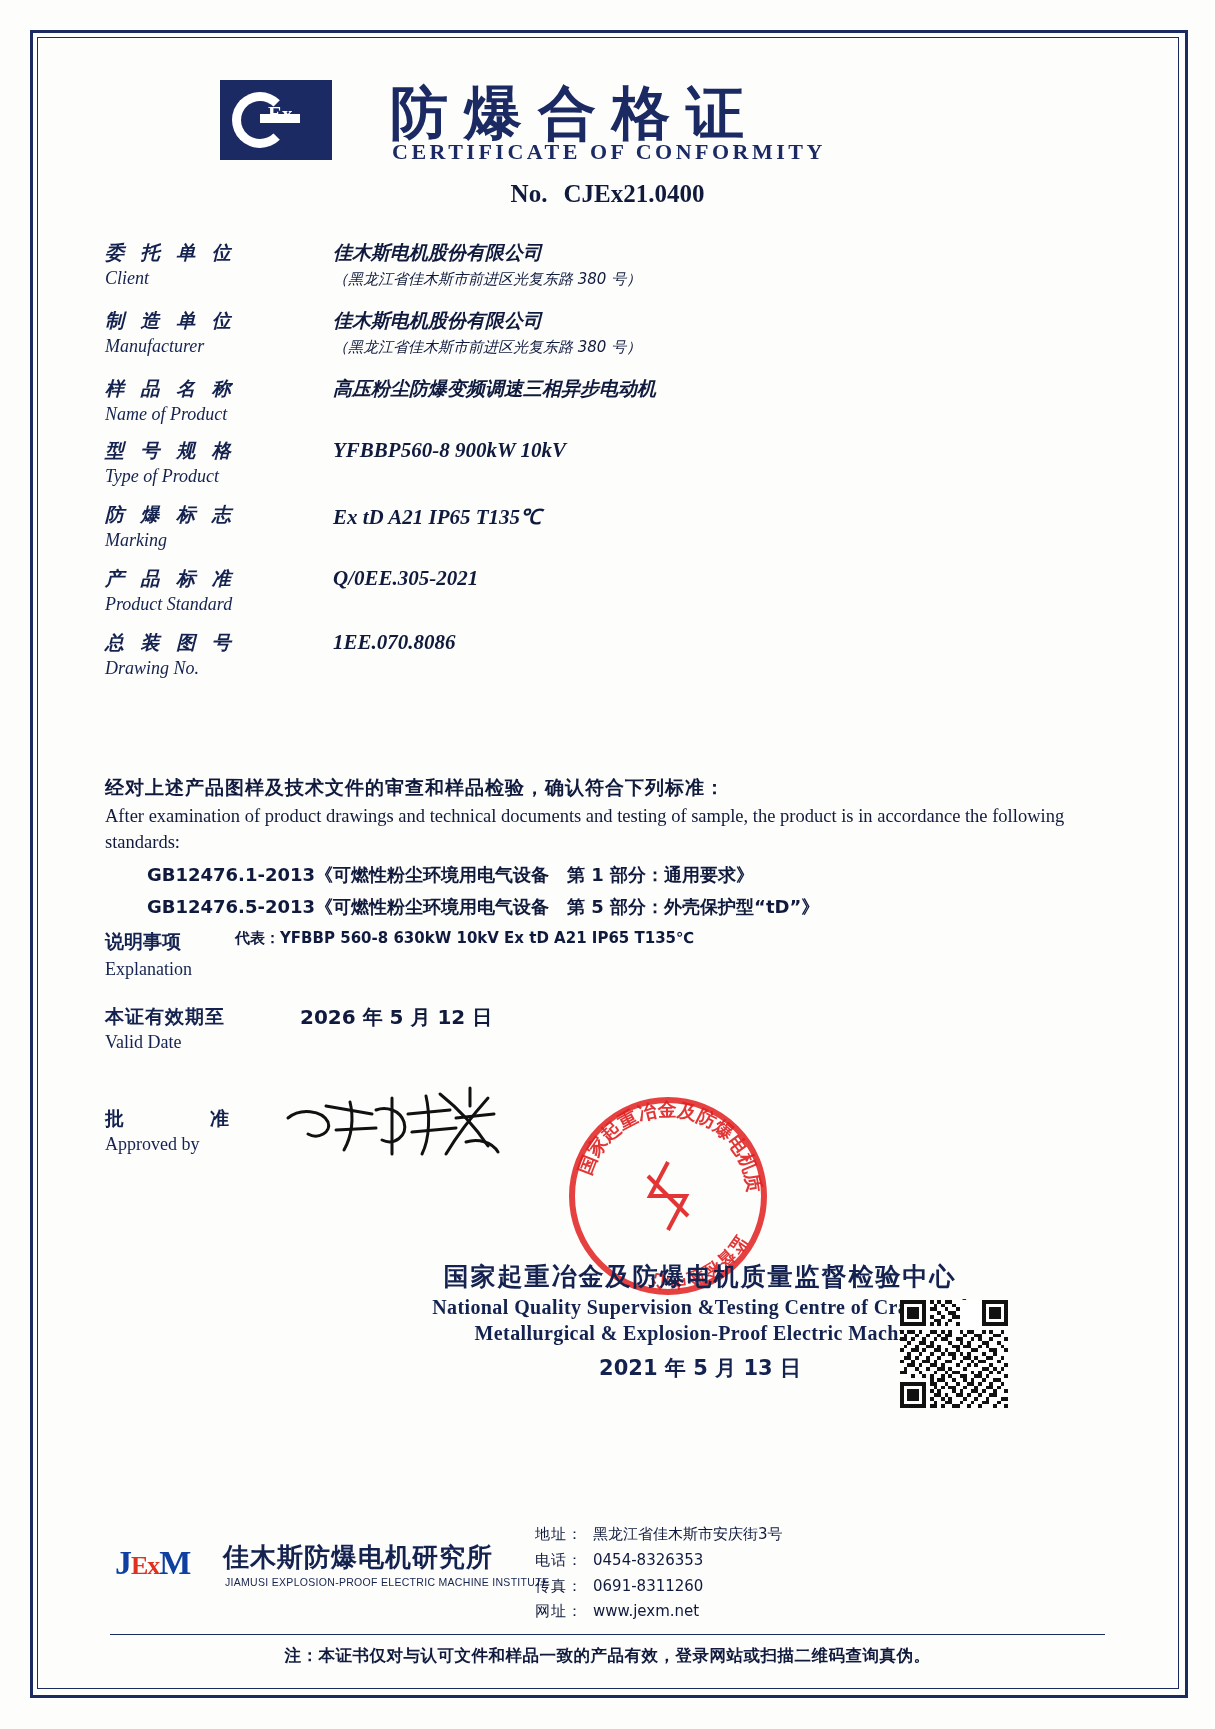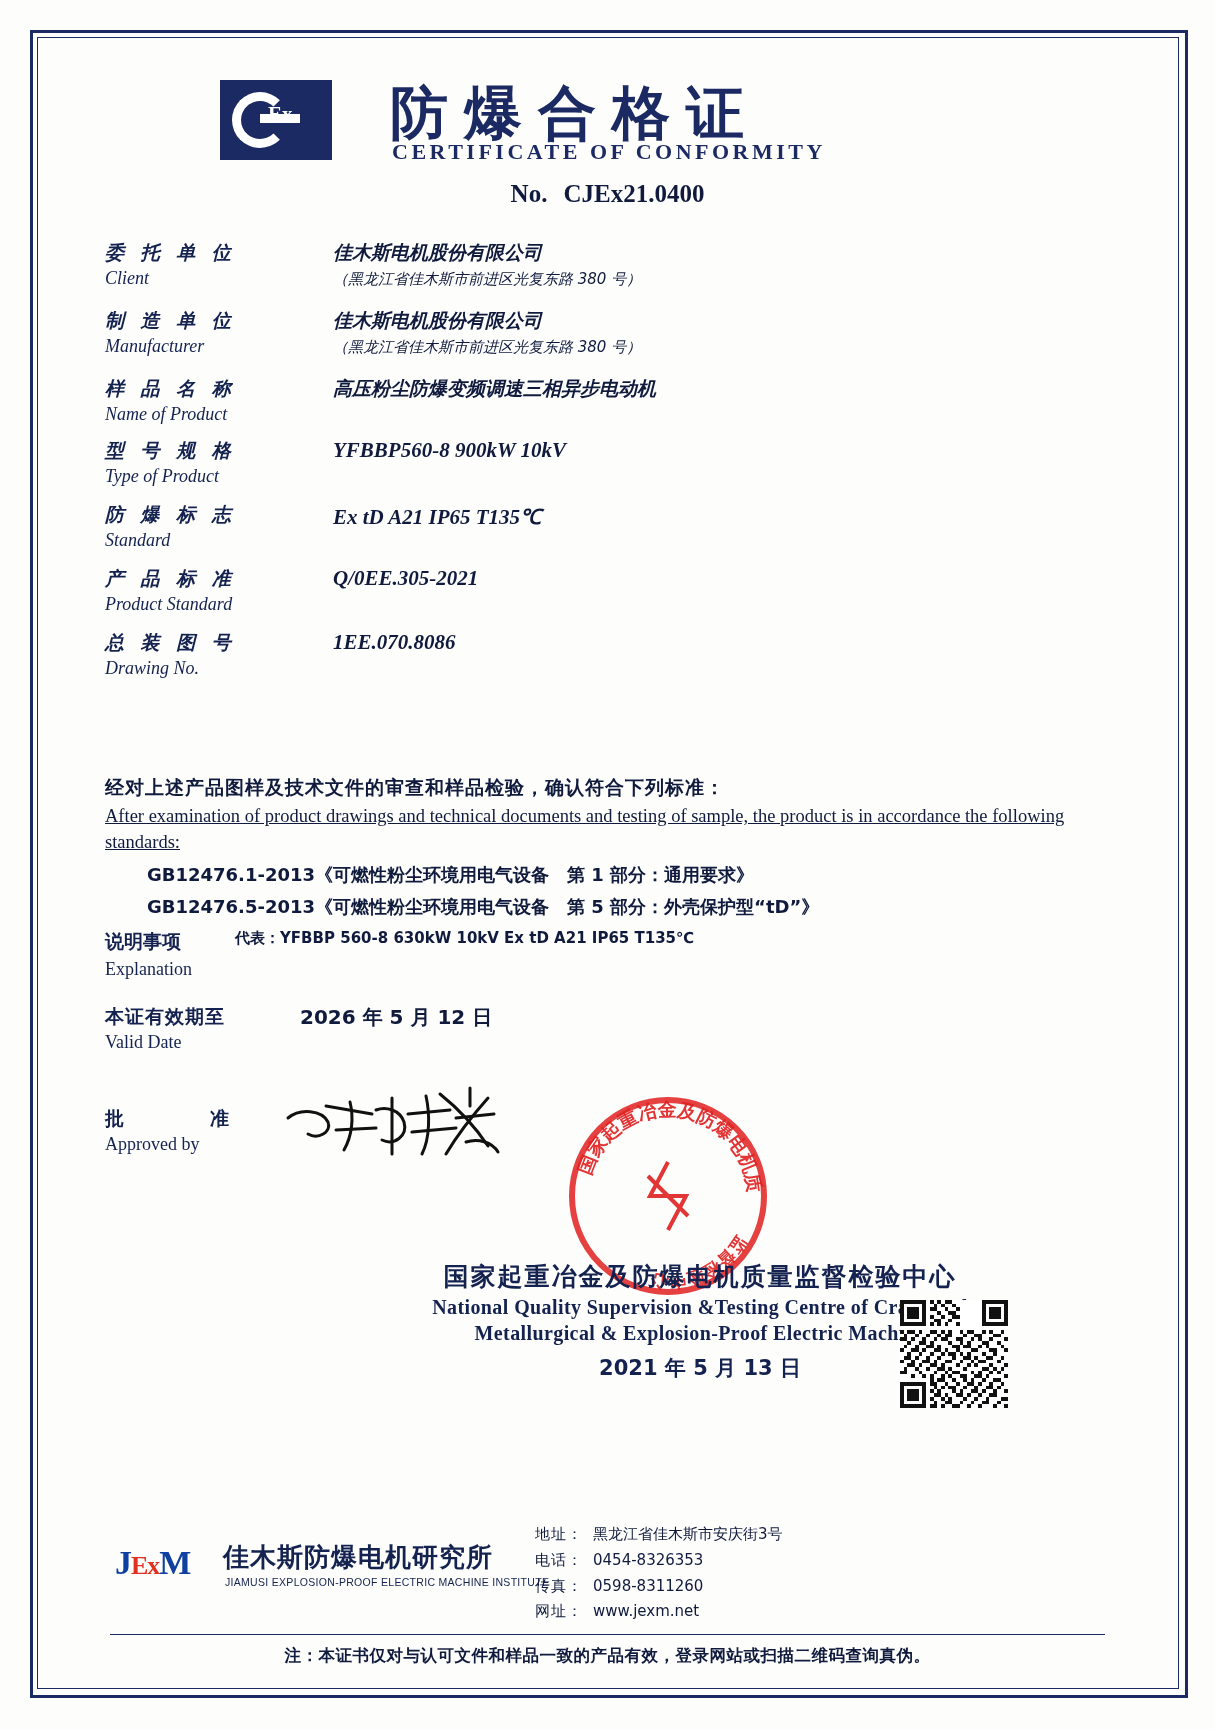--- a/index.html
+++ b/index.html
@@ -172,21 +172,20 @@
     font-weight: bold;
     color: #101a3d;
     letter-spacing: 1px;
   }
   .st-en {
     font-family: "Liberation Serif", serif;
     font-size: 18.5px;
     color: #101a3d;
     line-height: 1.38;
     margin-top: 3px;
-    text-decoration: underline;
   }
   .std-line {
     font-family: "DejaVu Sans", sans-serif;
     font-size: 18px;
     font-weight: bold;
     color: #101a3d;
     margin-top: 8px;
     padding-left: 42px;
     white-space: nowrap;
   }
@@ -414,21 +413,21 @@
     </div>
 
     <div class="row" style="min-height:58px">
       <div class="lbl-cn">型 号 规 格</div>
       <div class="lbl-en">Type of Product</div>
       <div class="val serif">YFBBP560-8    900kW    10kV</div>
     </div>
 
     <div class="row" style="min-height:58px">
       <div class="lbl-cn">防 爆 标 志</div>
-      <div class="lbl-en">Standard</div>
+      <div class="lbl-en">Marking</div>
       <div class="val serif">Ex tD A21 IP65 T135℃</div>
     </div>
 
     <div class="row" style="min-height:58px">
       <div class="lbl-cn">产 品 标 准</div>
       <div class="lbl-en">Product Standard</div>
       <div class="val serif">Q/0EE.305-2021</div>
     </div>
 
     <div class="row" style="min-height:52px">
@@ -727,21 +726,21 @@
       <div class="inst-en">JIAMUSI EXPLOSION-PROOF ELECTRIC MACHINE INSTITUTE</div>
     </div>
     <div class="contact">
       <div>
         <span class="k">地址：</span><span class="v">黑龙江省佳木斯市安庆街3号</span>
       </div>
       <div>
         <span class="k">电话：</span><span class="v">0454-8326353</span>
       </div>
       <div>
-        <span class="k">传真：</span><span class="v">0598-8311260</span>
+        <span class="k">传真：</span><span class="v">0691-8311260</span>
       </div>
       <div>
         <span class="k">网址：</span><span class="v">www.jexm.net</span>
       </div>
     </div>
   </div>
 
   <div class="footline"></div>
   <div class="note">注：本证书仅对与认可文件和样品一致的产品有效，登录网站或扫描二维码查询真伪。</div>
 </div>

